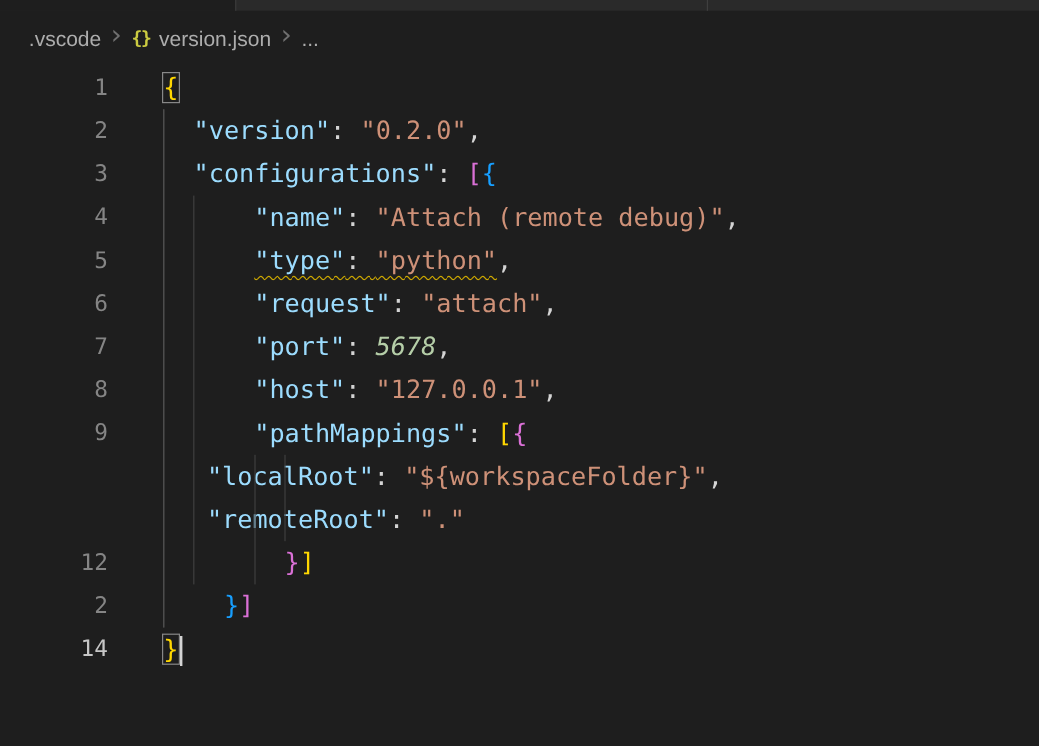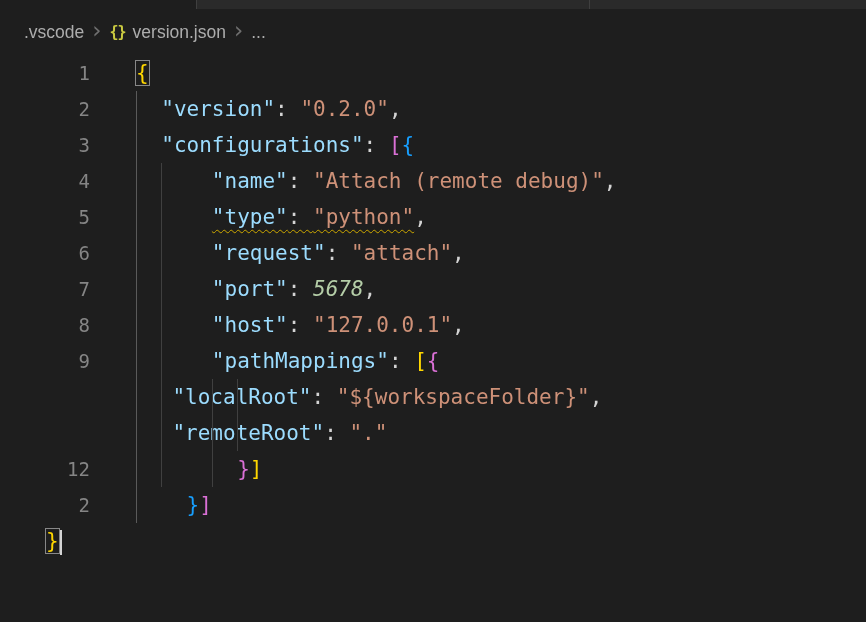--- a/index.html
+++ b/index.html
@@ -155,18 +155,19 @@
         </div>
         <div class="line">
           <div class="gutter">12</div>
           <div class="code"><span>        </span><span class="b2">}</span><span class="b1">]</span></div>
         </div>
         <div class="line">
           <div class="gutter">2</div>
           <div class="code"><span>    </span><span class="b3">}</span><span class="b2">]</span></div>
         </div>
         <div class="line">
+          <div class="gutter active">14</div>
           <div class="code"><span class="b1 match">}</span><span class="cursor"></span></div>
         </div>
       </div>
   </div>
 
 </div>
 
 </body></html>

